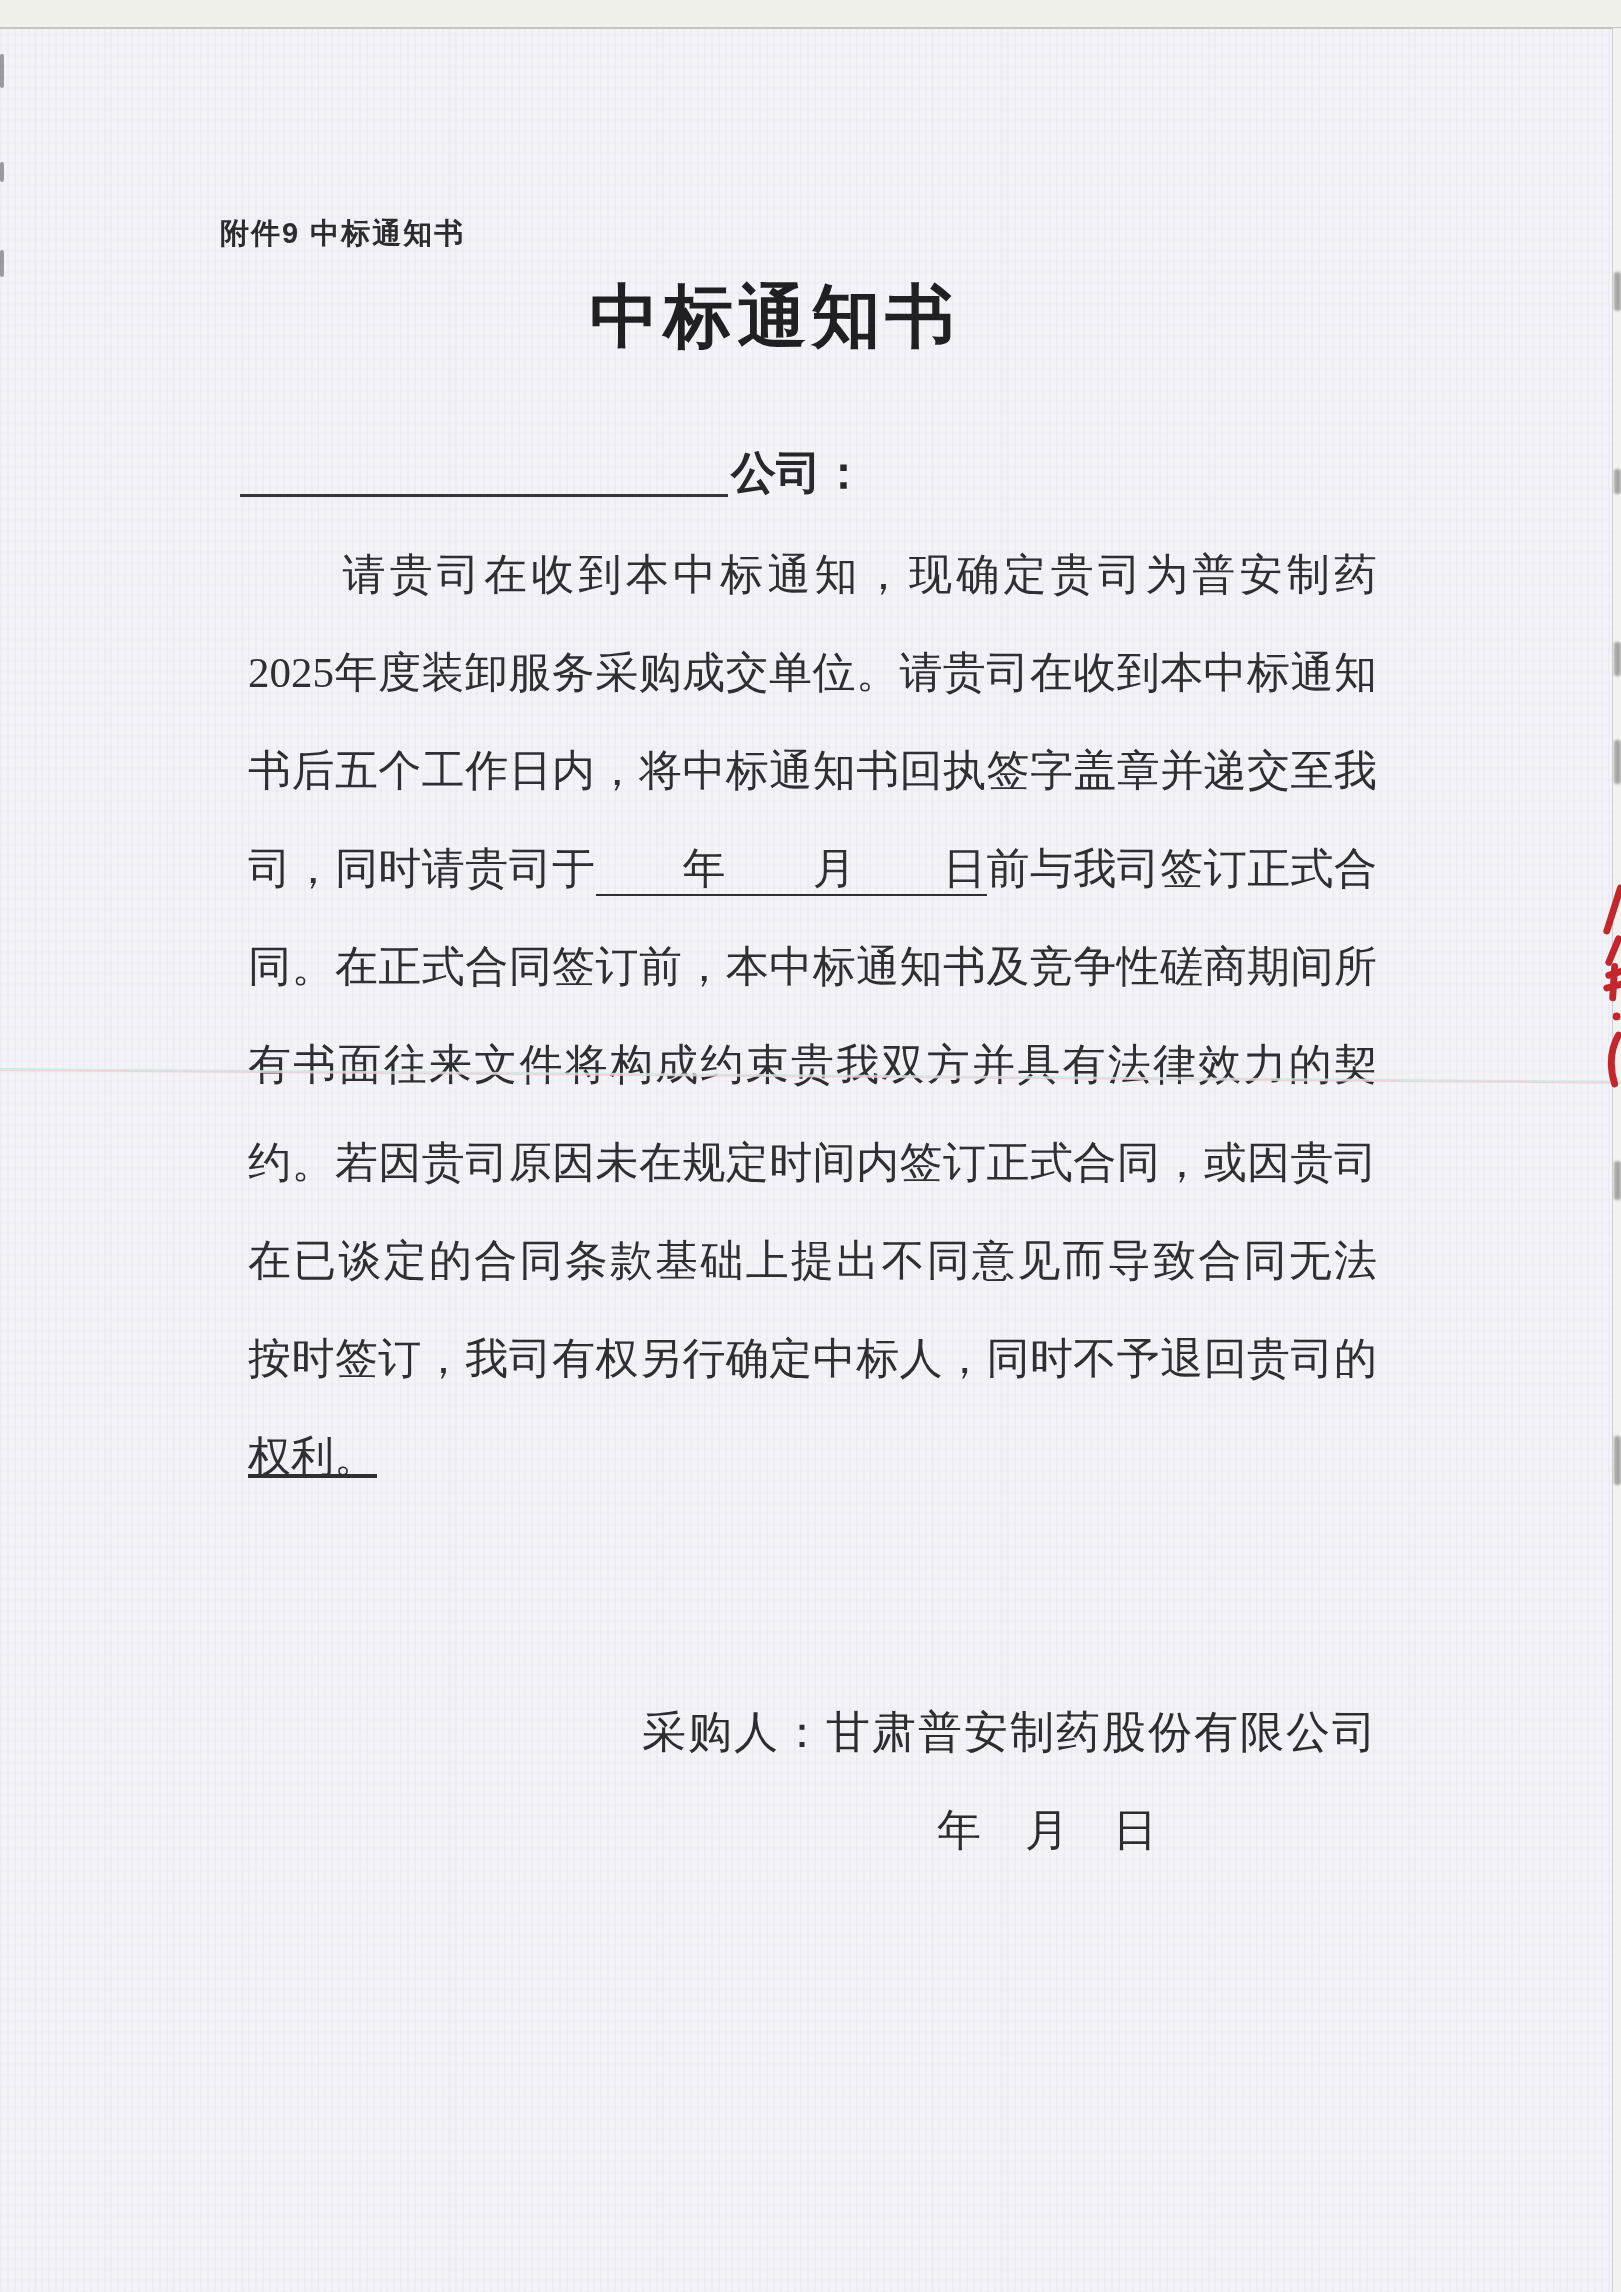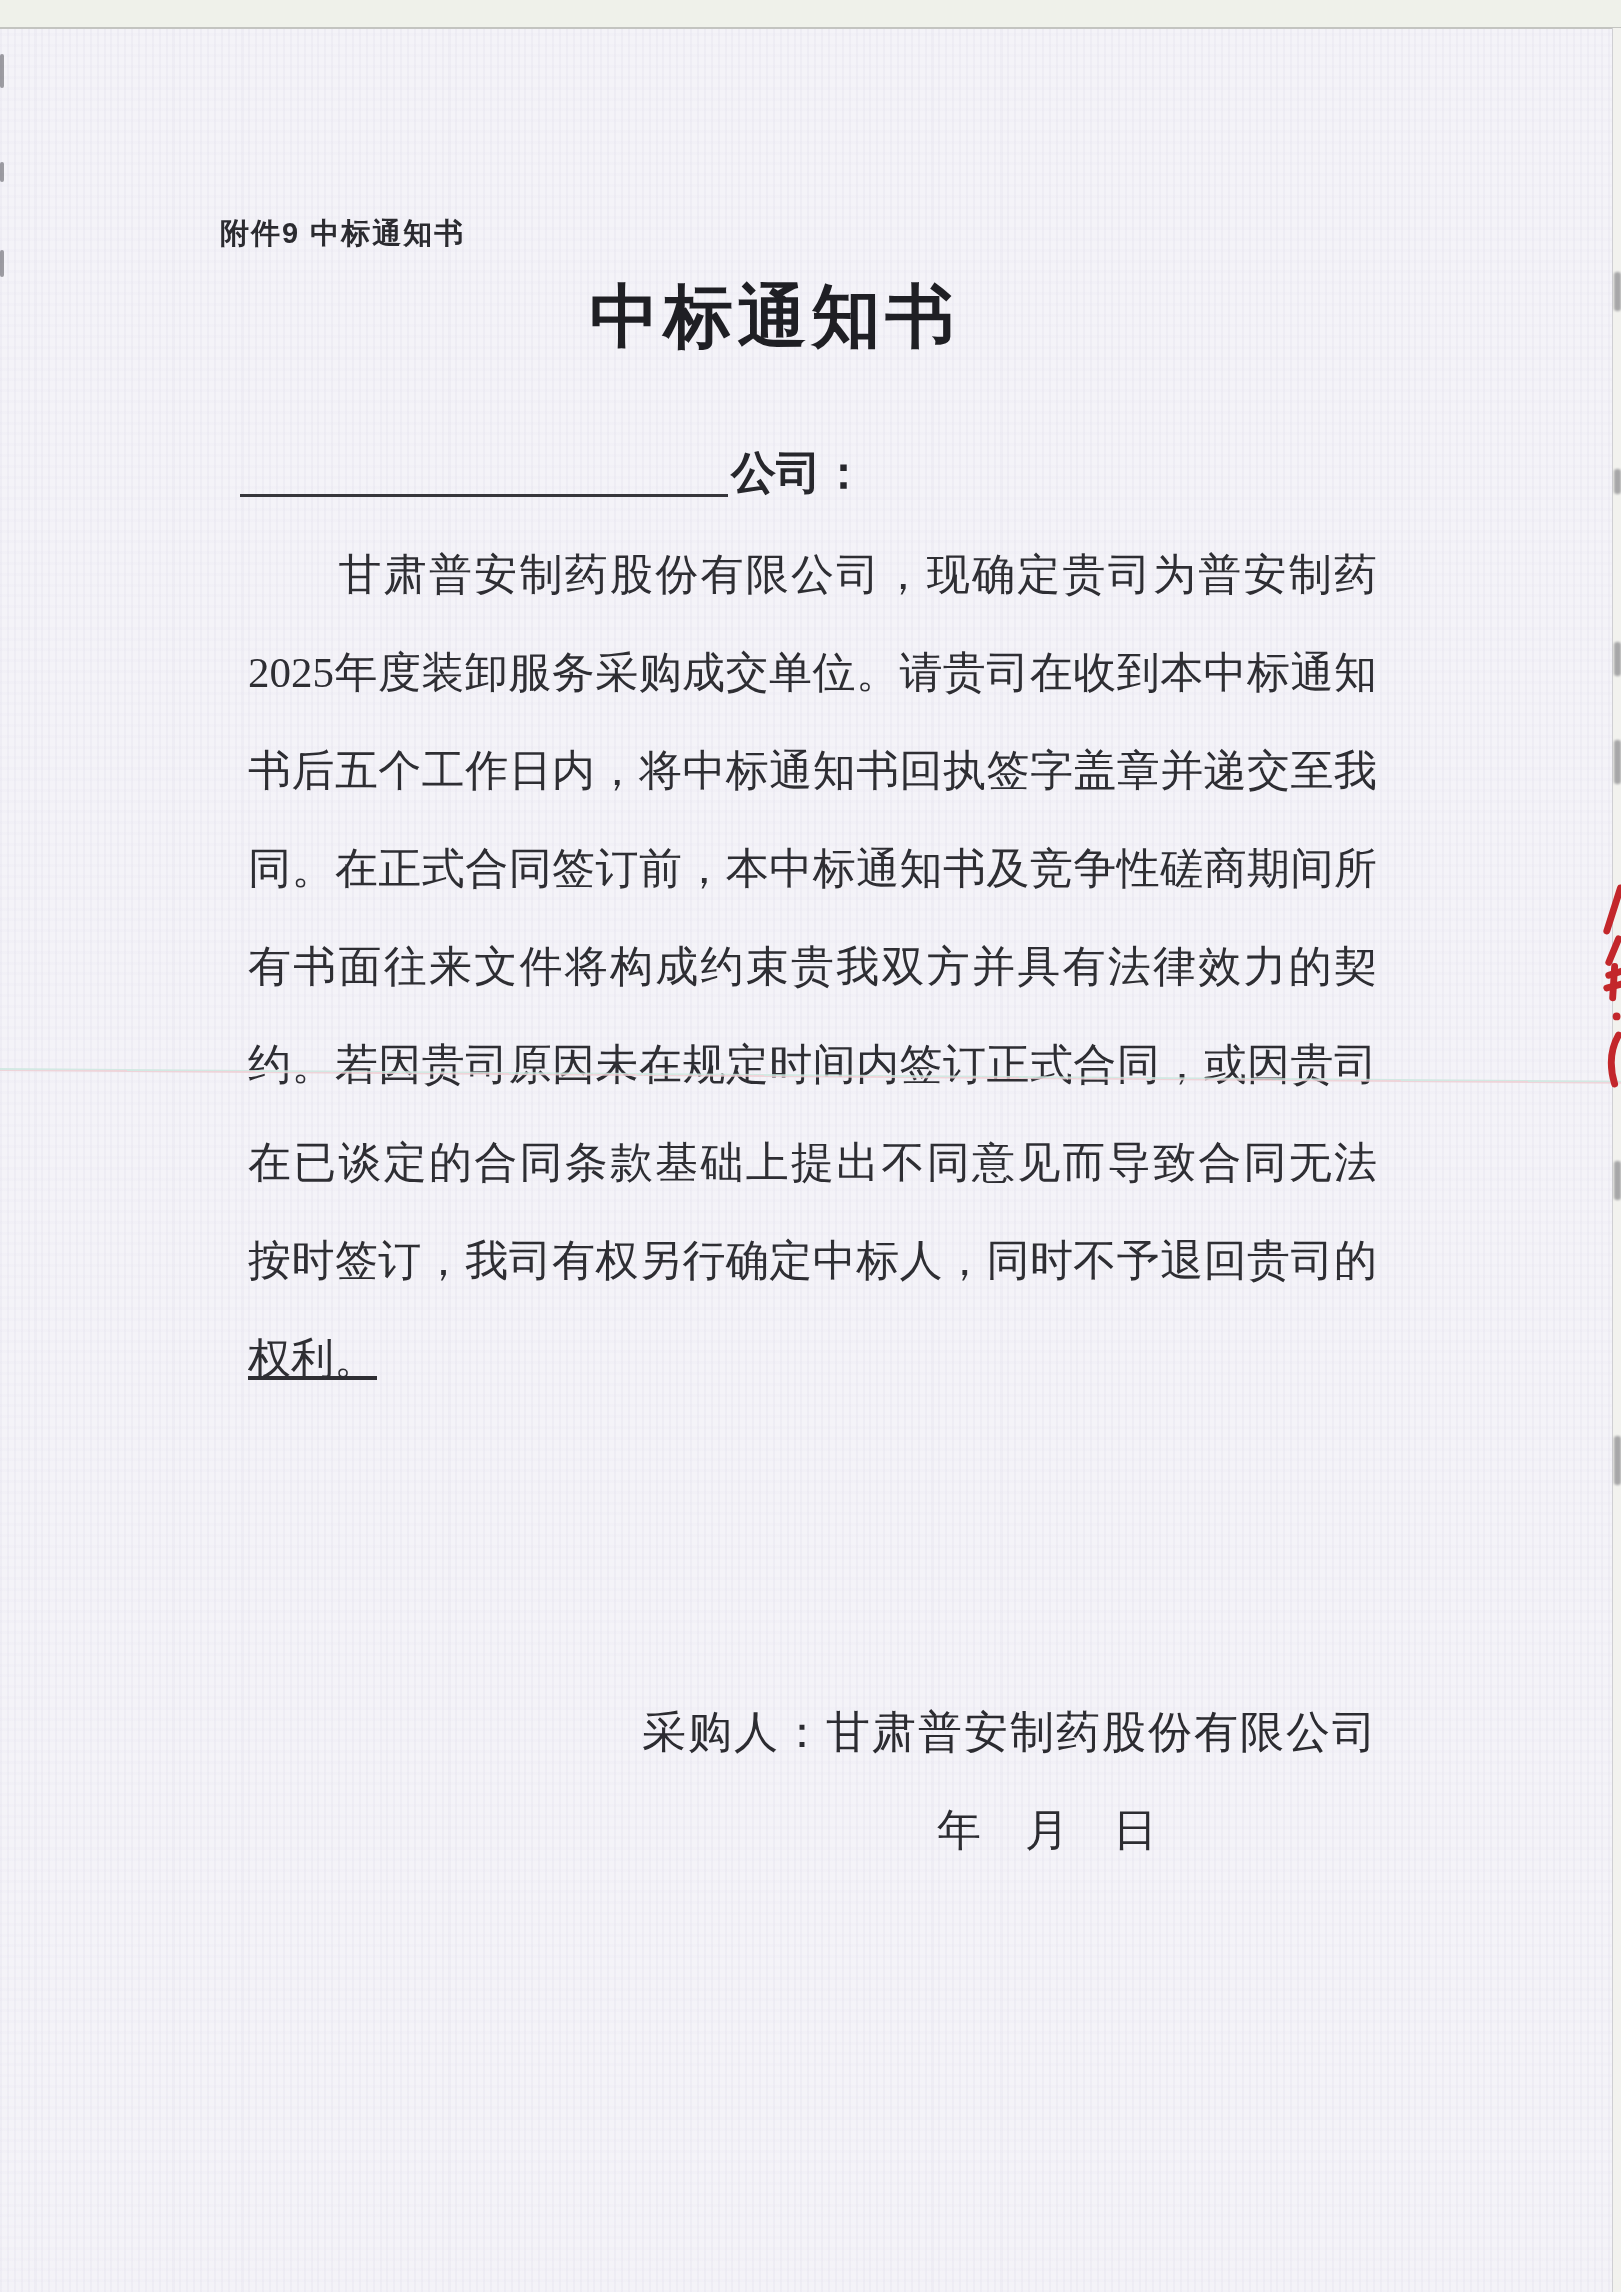--- a/index.html
+++ b/index.html
@@ -108,23 +108,24 @@
   <div class="left-speck" style="top:250px; height:27.4px;"></div>
 
   <div class="attachment-label">附件9 中标通知书</div>
 
   <h1 class="doc-title">中标通知书</h1>
 
   <div class="salutation-underline"></div>
   <div class="company-label">公司：</div>
 
   <div class="body-text">
-    <div class="body-line">　　甘肃普安制药股份有限公司，现确定贵司为普安制药</div>
+    <div class="body-line">　　请贵司在收到本中标通知，现确定贵司为普安制药</div>
     <div class="body-line">2025年度装卸服务采购成交单位。请贵司在收到本中标通知</div>
     <div class="body-line">书后五个工作日内，将中标通知书回执签字盖章并递交至我</div>
+    <div class="body-line"><span>司，同时请贵司于</span><span class="date-blank">　　年　　月　　日</span><span>前与我司签订正式合</span></div>
     <div class="body-line">同。在正式合同签订前，本中标通知书及竞争性磋商期间所</div>
     <div class="body-line">有书面往来文件将构成约束贵我双方并具有法律效力的契</div>
     <div class="body-line">约。若因贵司原因未在规定时间内签订正式合同，或因贵司</div>
     <div class="body-line">在已谈定的合同条款基础上提出不同意见而导致合同无法</div>
     <div class="body-line">按时签订，我司有权另行确定中标人，同时不予退回贵司的</div>
     <div class="body-line last-line">权利。</div>
   </div>
 
   <div class="purchaser-line">采购人：甘肃普安制药股份有限公司</div>
   <div class="sign-date-line">年　月　日</div>

